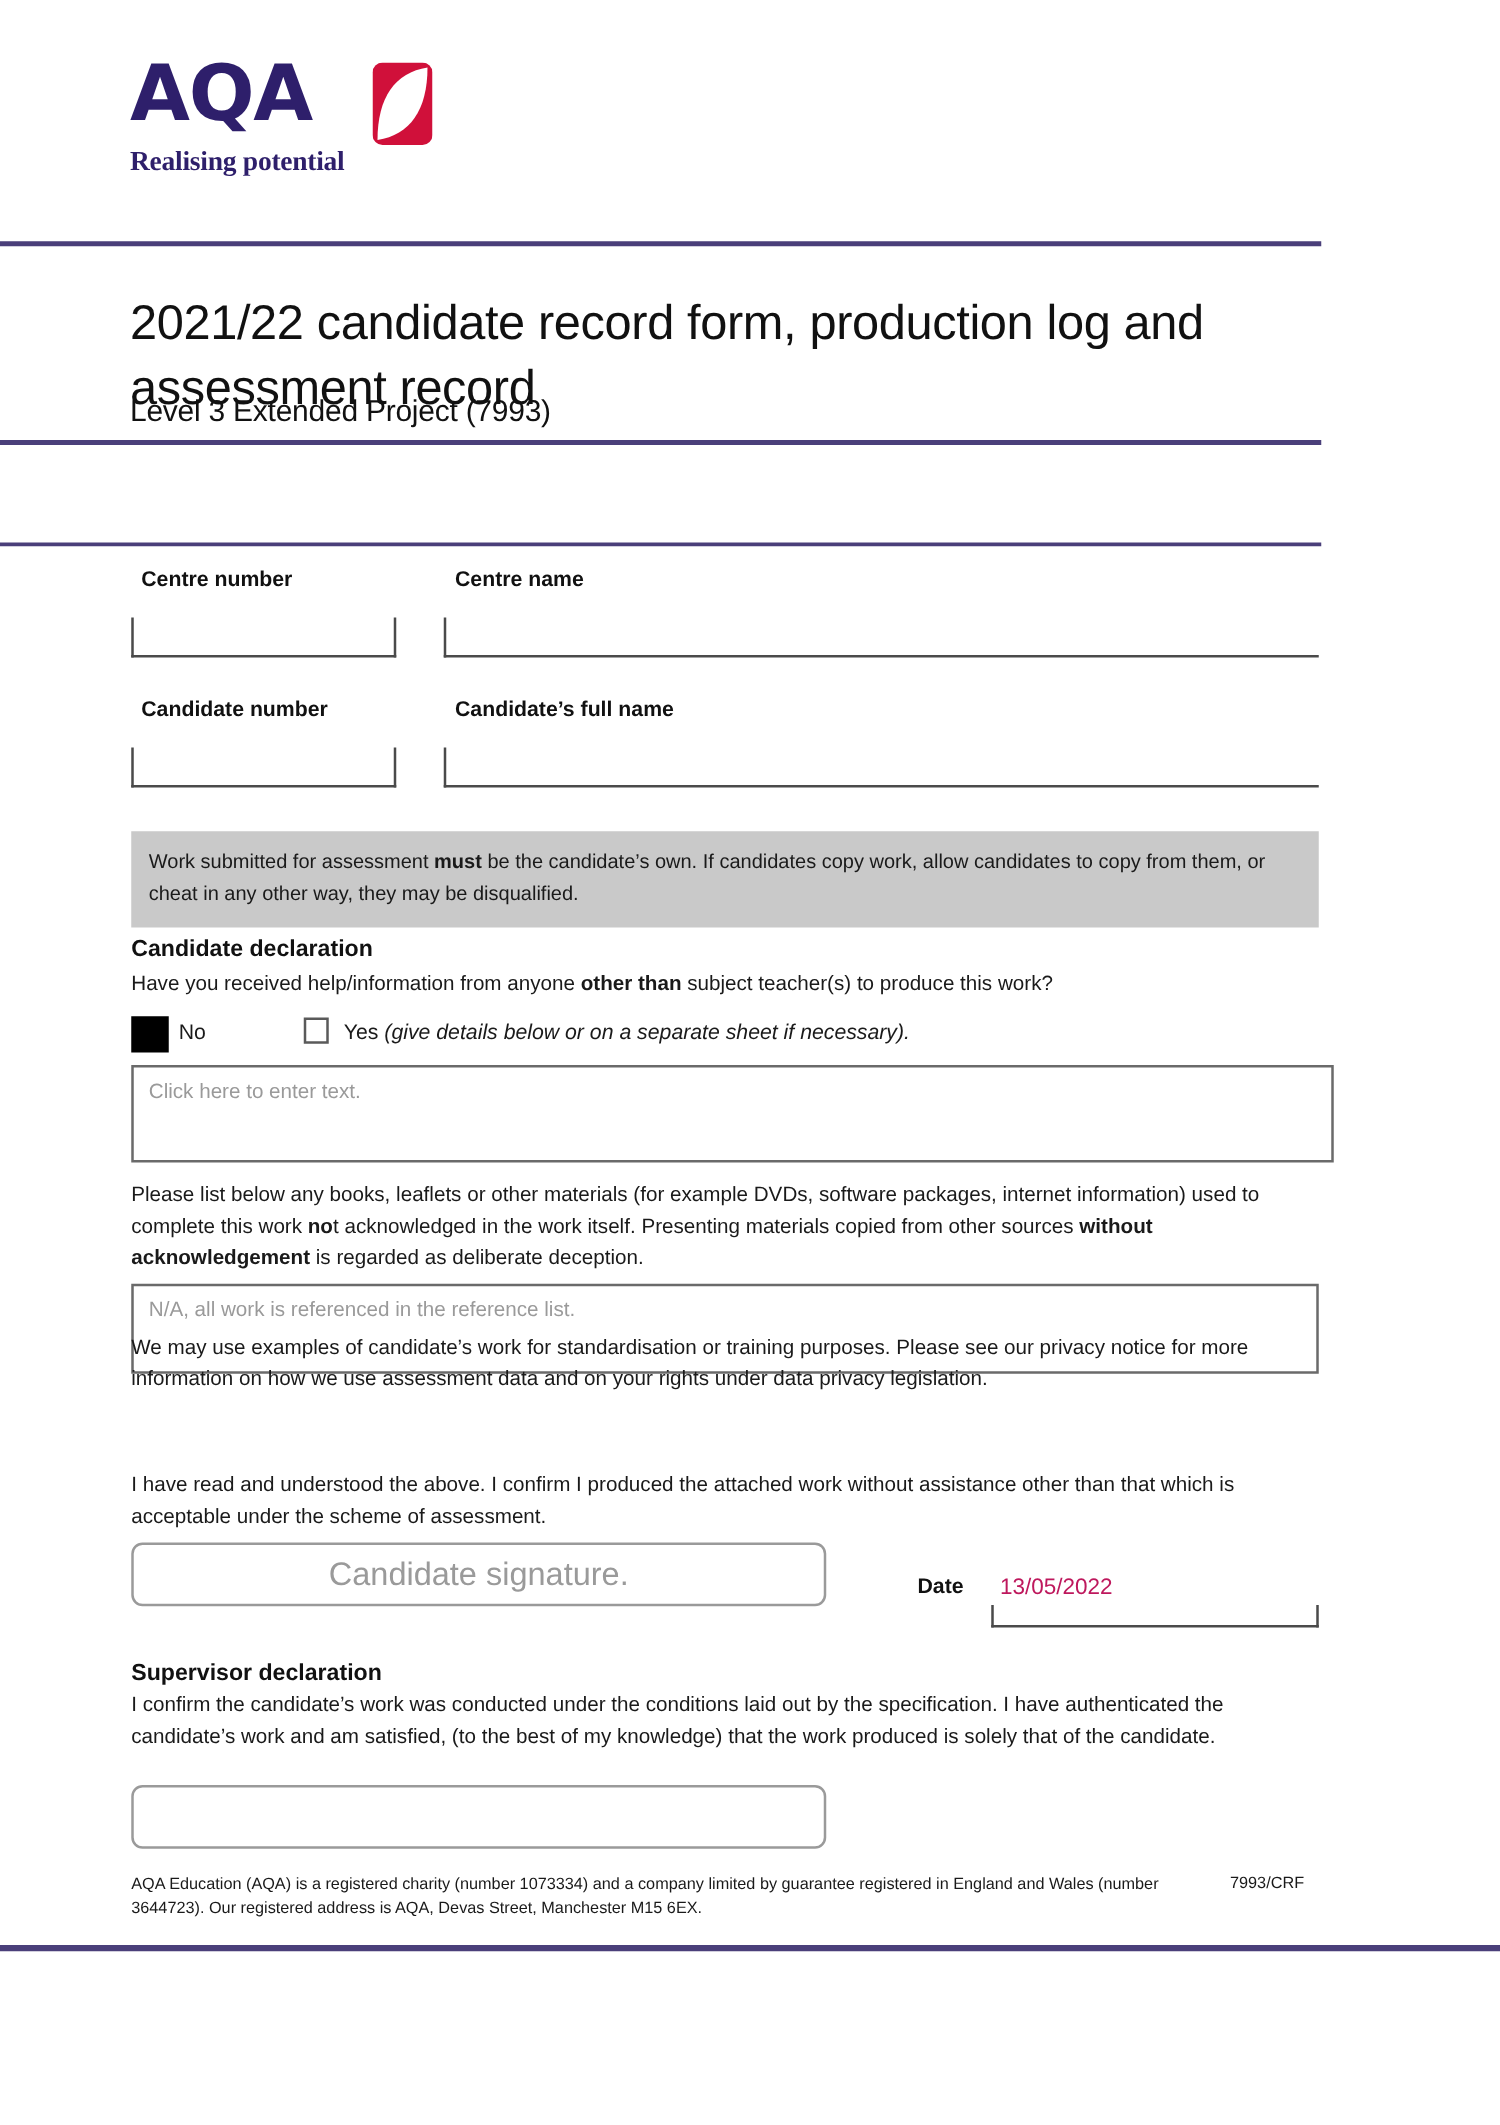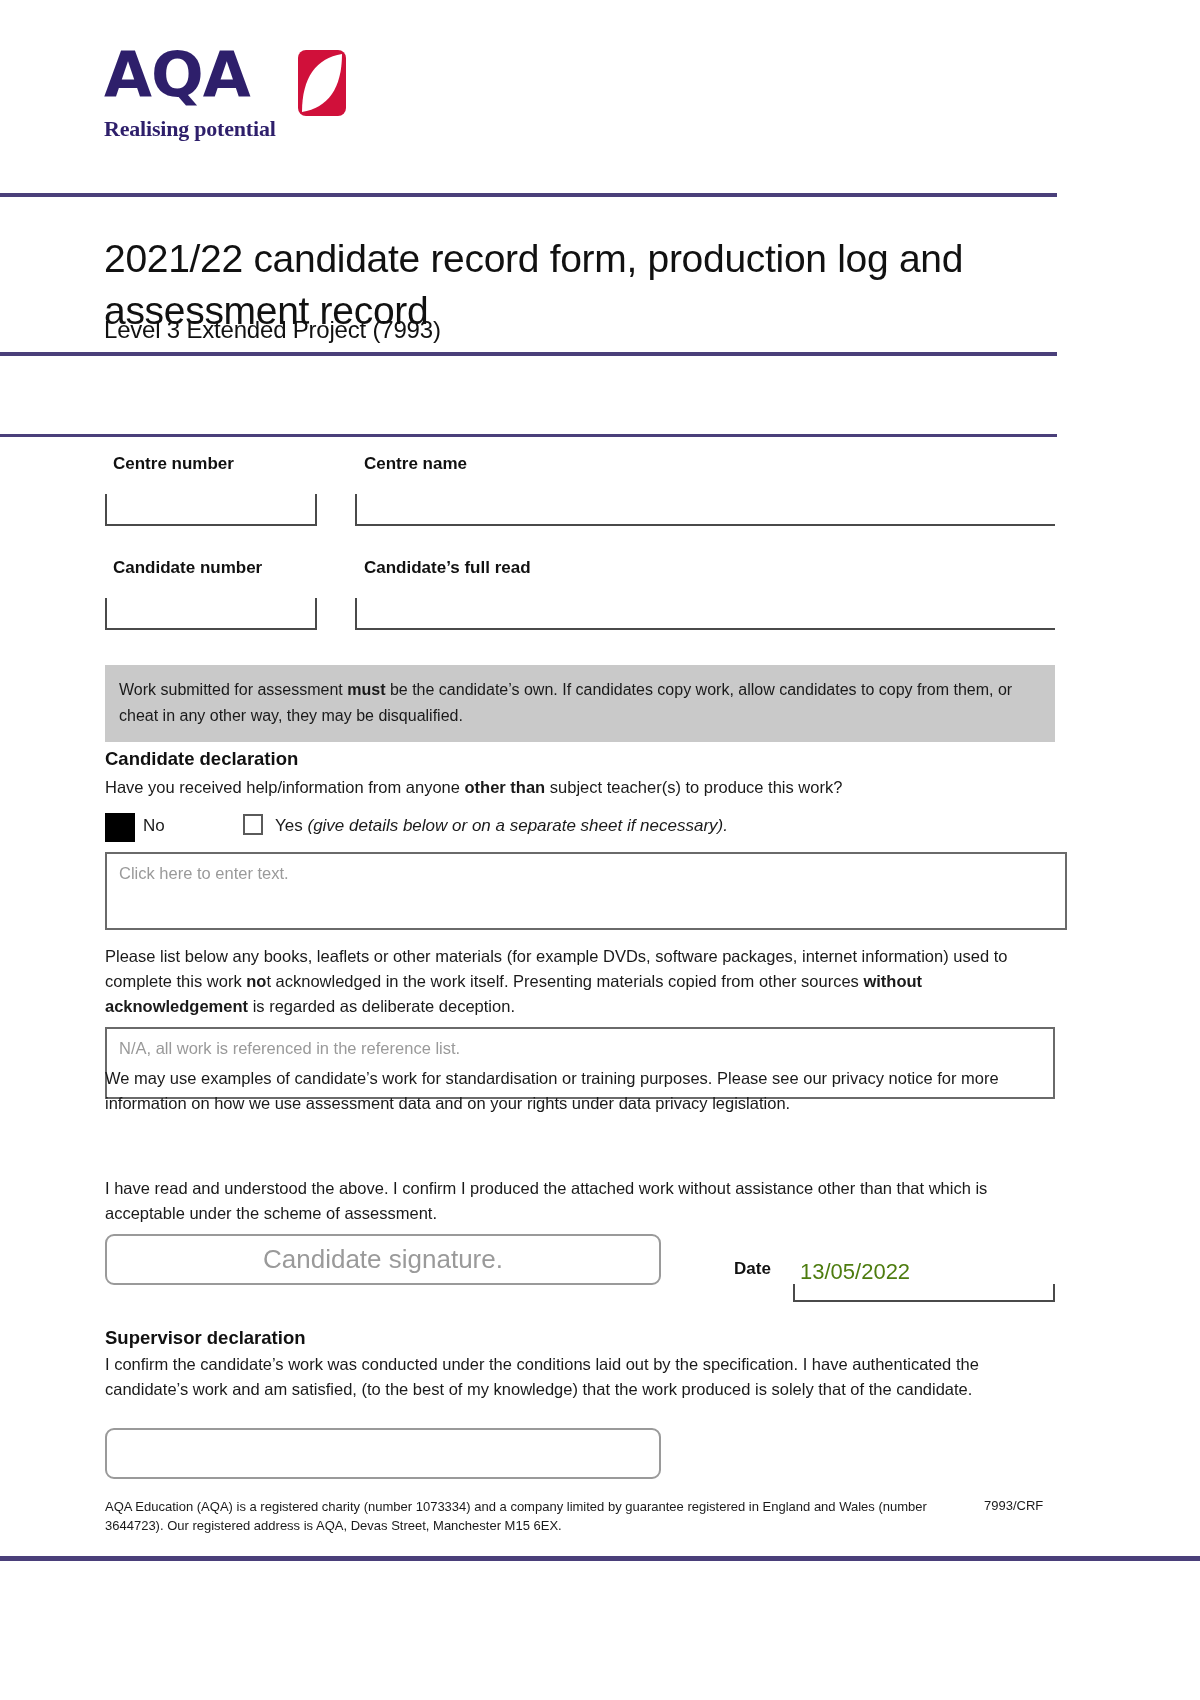--- a/index.html
+++ b/index.html
@@ -208,21 +208,21 @@
     color: #9a9a9a;
   }
   .date-label {
     position: absolute;
     left: 734px; top: 1259px;
     font-size: 17px; font-weight: bold; color: #111;
   }
   .date-value {
     position: absolute;
     left: 800px; top: 1259px;
-    font-size: 22px; color: #4d7c0f;
+    font-size: 18px; color: #be185d;
   }
   .date-box {
     position: absolute;
     left: 793px; top: 1284px;
     width: 262px; height: 18px;
     border-left: 2px solid #4a4a4a;
     border-bottom: 2px solid #4a4a4a;
     border-right: 2px solid #4a4a4a;
     box-sizing: border-box;
   }
@@ -280,21 +280,21 @@
 
   <div class="flabel lbl-centre-number">Centre number</div>
   <div class="fbox box-centre-number"></div>
 
   <div class="flabel lbl-centre-name">Centre name</div>
   <div class="fbox box-centre-name no-right"></div>
 
   <div class="flabel lbl-candidate-number">Candidate number</div>
   <div class="fbox box-candidate-number"></div>
 
-  <div class="flabel lbl-candidate-name">Candidate’s full read</div>
+  <div class="flabel lbl-candidate-name">Candidate’s full name</div>
   <div class="fbox box-candidate-name no-right"></div>
 
   <div class="grey-box">
     <span>Work submitted for assessment </span><b>must</b><span> be the candidate’s own. If candidates copy work, allow candidates to copy from them, or cheat in any other way, they may be disqualified.</span>
   </div>
 
   <div class="sec-head h-candidate-decl">Candidate declaration</div>
   <div class="body-txt p-help-question">
     <span>Have you received help/information from anyone </span><b>other than</b><span> subject teacher(s) to produce this work?</span>
   </div>

